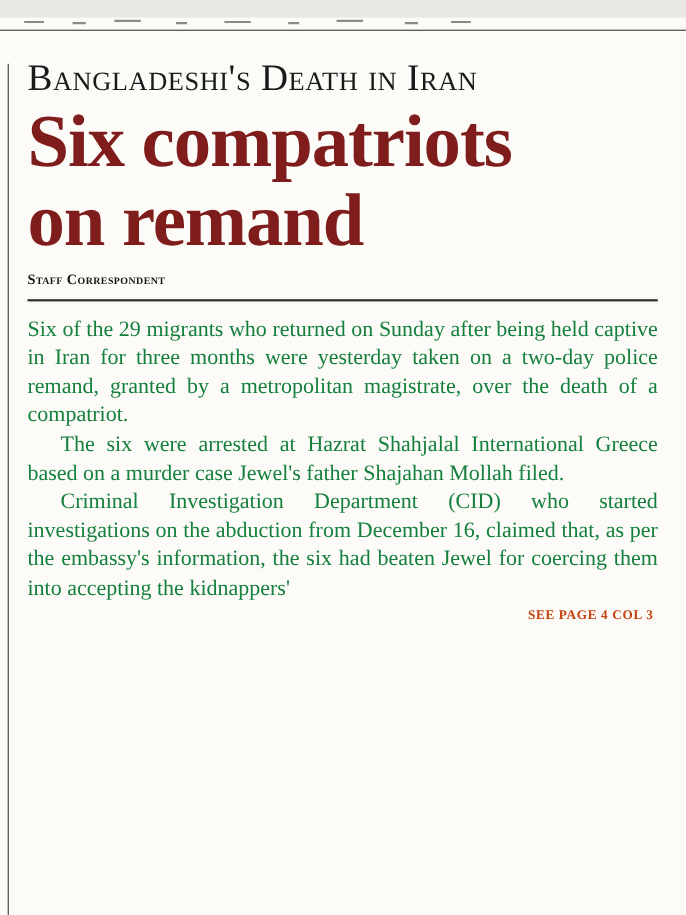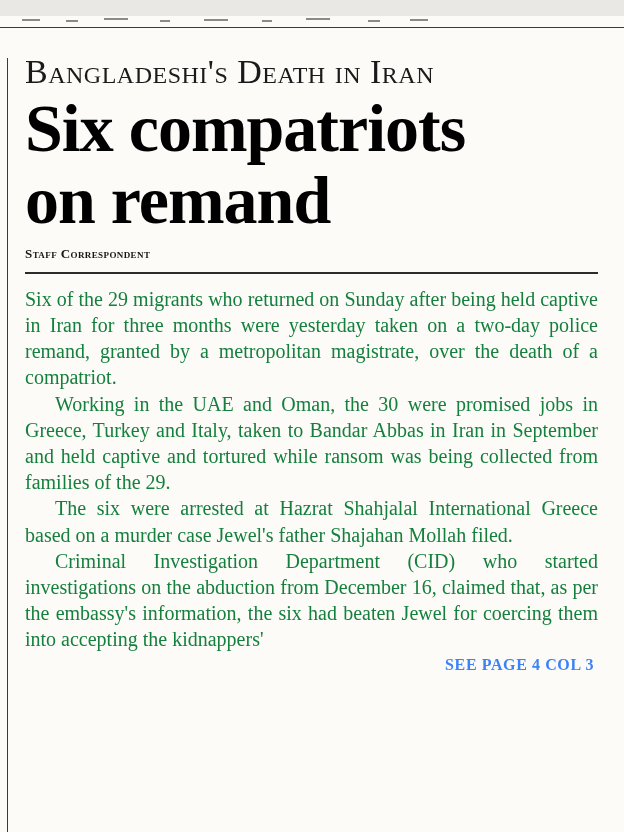--- a/index.html
+++ b/index.html
@@ -46,21 +46,21 @@
     letter-spacing: 0.5px;
     color: #1a1a1a;
     white-space: nowrap;
   }
   .headline {
     margin: 2px 0 0 0;
     font-weight: bold;
     font-size: 68px;
     line-height: 1.06;
     letter-spacing: -1px;
-    color: #000000;
+    color: #7f1d1d;
   }
   .byline {
     margin-top: 10px;
     font-variant: small-caps;
     font-weight: bold;
     font-size: 13px;
     letter-spacing: 0.4px;
     color: #151515;
   }
   .byline-rule {
@@ -76,23 +76,23 @@
     line-height: 1.31;
     text-align: justify;
     text-indent: 30px;
     color: #15803d;
   }
   .body-text p.first { text-indent: 0; }
   .continuation {
     margin-top: 4px;
     text-align: right;
     font-weight: bold;
-    font-size: 16px;
+    font-size: 12px;
     letter-spacing: 0.6px;
-    color: #3b82f6;
+    color: #c2410c;
     padding-right: 4px;
   }
 </style>
 </head>
 <body>
 
 <div class="page">
 
   <svg class="remnant-svg" width="624" height="10" viewBox="0 0 624 10" aria-hidden="true">
     <g stroke="#8a8a86" stroke-width="2">
@@ -120,21 +120,20 @@
       <span>Six compatriots</span><br>
       <span>on remand</span>
     </h1>
 
     <div class="byline">Staff Correspondent</div>
 
     <div class="byline-rule"></div>
 
     <div class="body-text">
       <p class="first">Six of the 29 migrants who returned on Sunday after being held captive in Iran for three months were yesterday taken on a two-day police remand, granted by a metropolitan magistrate, over the death of a compatriot.</p>
-      <p>Working in the UAE and Oman, the 30 were promised jobs in Greece, Turkey and Italy, taken to Bandar Abbas in Iran in September and held captive and tortured while ransom was being collected from families of the 29.</p>
       <p>The six were arrested at Hazrat Shahjalal International Greece based on a murder case Jewel's father Shajahan Mollah filed.</p>
       <p>Criminal Investigation Department (CID) who started investigations on the abduction from December 16, claimed that, as per the embassy's information, the six had beaten Jewel for coercing them into accepting the kidnappers'</p>
     </div>
 
     <div class="continuation">SEE PAGE 4 COL 3</div>
 
   </article>
 
 </div>
 

